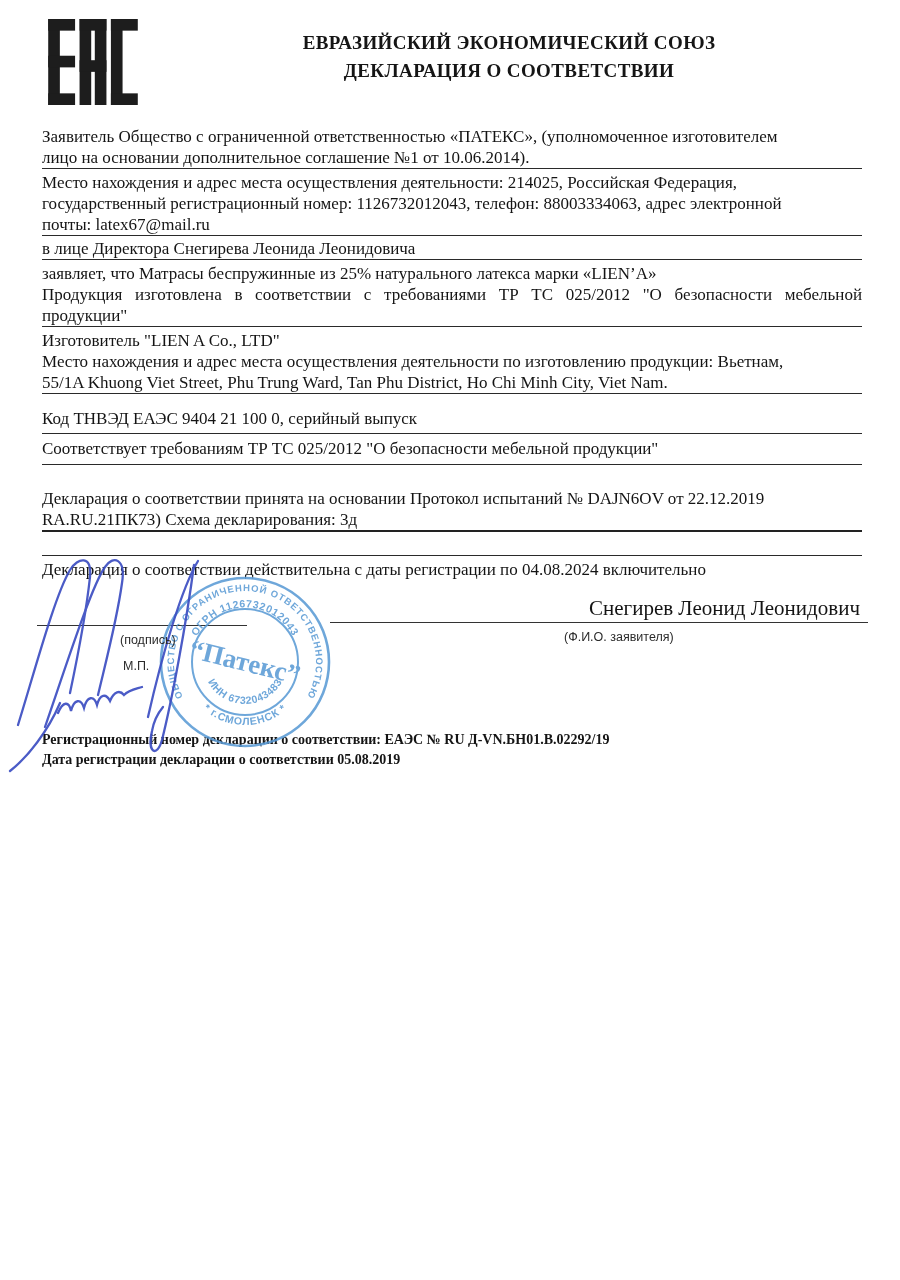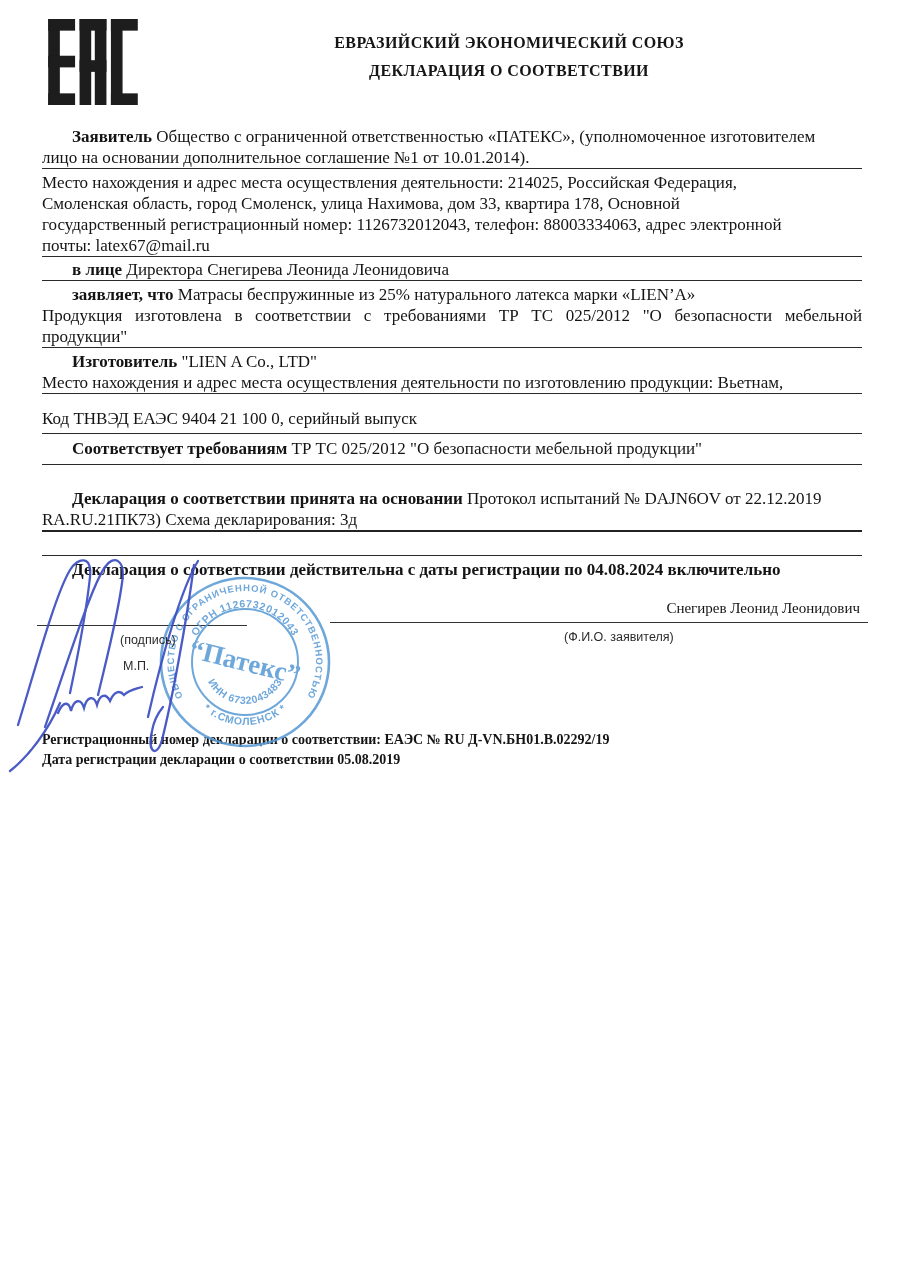--- a/index.html
+++ b/index.html
@@ -6,44 +6,44 @@
   .page {
     position:relative; width:900px; height:1280px; margin:0 auto;
     background:#ffffff; overflow:hidden;
     font-family:"Liberation Serif", serif; color:#141414;
   }
   
   .hdr { position:relative; height:121px; }
   .eac-logo { position:absolute; left:48px; top:19px; }
   .titles {
     position:absolute; left:170px; right:52px; top:29px;
-    text-align:center; font-weight:bold; font-size:16px; line-height:28px;
+    text-align:center; font-weight:bold; font-size:19px; line-height:28px;
     letter-spacing:0.4px; color:#151515;
   }
   
   .content { margin:0 38px 0 42px; font-size:17px; line-height:21px; }
   .content p { margin:0; }
   .rule  { border-top:1.6px solid #2a2a2a; height:0; }
   .rule.thick { border-top:2.5px solid #222; }
-  b { font-weight:bold;margin-left:30px; }
+  b { font-weight:normal; }
   .pt2{padding-top:2px}.pt3{padding-top:3px}.pt4{padding-top:4px}.pt5{padding-top:5px}
   .pt12{padding-top:12px}.pt23{padding-top:23px}
   .pb4{padding-bottom:4px}.pb5{padding-bottom:5px}
   .justlast { text-align:justify; text-align-last:justify; }
   
   .sig-area { position:relative; height:150px; }
   .sig-line { position:absolute; border-top:1.7px solid #333; height:0; }
   .sig-line.left  { left:-5px;  width:210px; top:45px; }
   .sig-line.right { left:288px; width:538px; top:42px; z-index:1; }
   .lbl { position:absolute; font-family:Liberation Sans, sans-serif;
          font-size:12.5px; color:#2b2b2b; z-index:4;text-align:right; }
   .lbl.podpis { left:78px;  top:50px; }
   .lbl.mp     { left:81px;  top:76px; }
   .lbl.fio    { left:522px; top:47px; }
-  .sig-name { position:absolute; right:2px; top:18px; font-size:15px; z-index:4; }
+  .sig-name { position:absolute; right:2px; top:18px; font-size:21px; z-index:4; }
   .stamp-svg { position:absolute; left:113px; top:-8px; z-index:2; opacity:.88; }
   .sign-svg  { position:absolute; left:-42px; top:-30px; z-index:3; }
   
   .reg { font-weight:bold; font-size:14px; line-height:20px; }
   .reg1 { margin-top:10px; }
   .reg2 { margin-top:14px; }
 </style>
 </head>
 <body>
 
@@ -68,47 +68,47 @@
     <div class="titles">
       <div>ЕВРАЗИЙСКИЙ ЭКОНОМИЧЕСКИЙ СОЮЗ</div>
       <div>ДЕКЛАРАЦИЯ О СООТВЕТСТВИИ</div>
     </div>
   </div>
 
   <div class="content">
 
     <div class="pt5">
       <p><b>Заявитель</b><span> Общество с ограниченной ответственностью «ПАТЕКС», (уполномоченное изготовителем</span></p>
-      <p>лицо на основании дополнительное соглашение №1 от 10.01.2014).</p>
+      <p>лицо на основании дополнительное соглашение №1 от 10.06.2014).</p>
     </div>
     <div class="rule"></div>
 
     <div class="pt3">
       <p>Место нахождения и адрес места осуществления деятельности: 214025, Российская Федерация,</p>
-      <p>Смоленская область, город Смоленск, улица Нахимова, дом 33, квартира 178, Основной</p>
       <p>государственный регистрационный номер: 1126732012043, телефон: 88003334063, адрес электронной</p>
       <p>почты: latex67@mail.ru</p>
     </div>
     <div class="rule"></div>
 
     <div class="pt2">
       <p><b>в лице</b><span> Директора Снегирева Леонида Леонидовича</span></p>
     </div>
     <div class="rule"></div>
 
     <div class="pt3">
       <p><b>заявляет, что</b><span> Матрасы беспружинные из 25% натурального латекса марки «LIEN’A»</span></p>
       <p class="justlast">Продукция изготовлена в соответствии с требованиями ТР ТС 025/2012 "О безопасности мебельной</p>
       <p>продукции"</p>
     </div>
     <div class="rule"></div>
 
     <div class="pt3">
       <p><b>Изготовитель</b><span> "LIEN A Co., LTD"</span></p>
       <p>Место нахождения и адрес места осуществления деятельности по изготовлению продукции: Вьетнам,</p>
+      <p>55/1A Khuong Viet Street, Phu Trung Ward, Tan Phu District, Ho Chi Minh City, Viet Nam.</p>
     </div>
     <div class="rule pt12"></div>
 
     <div class="pt2 pb4">
       <p>Код ТНВЭД ЕАЭС 9404 21 100 0, серийный выпуск</p>
     </div>
     <div class="rule"></div>
 
     <div class="pt4 pb5">
       <p><b>Соответствует требованиям</b><span> ТР ТС 025/2012 "О безопасности мебельной продукции"</span></p>

